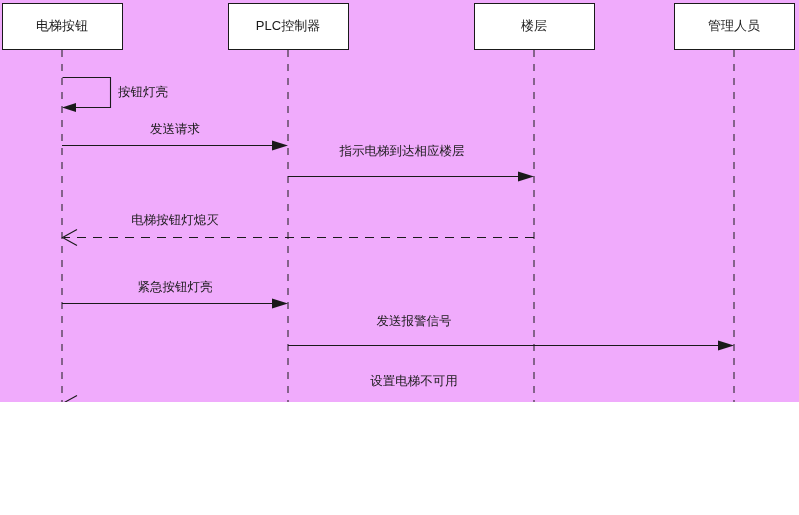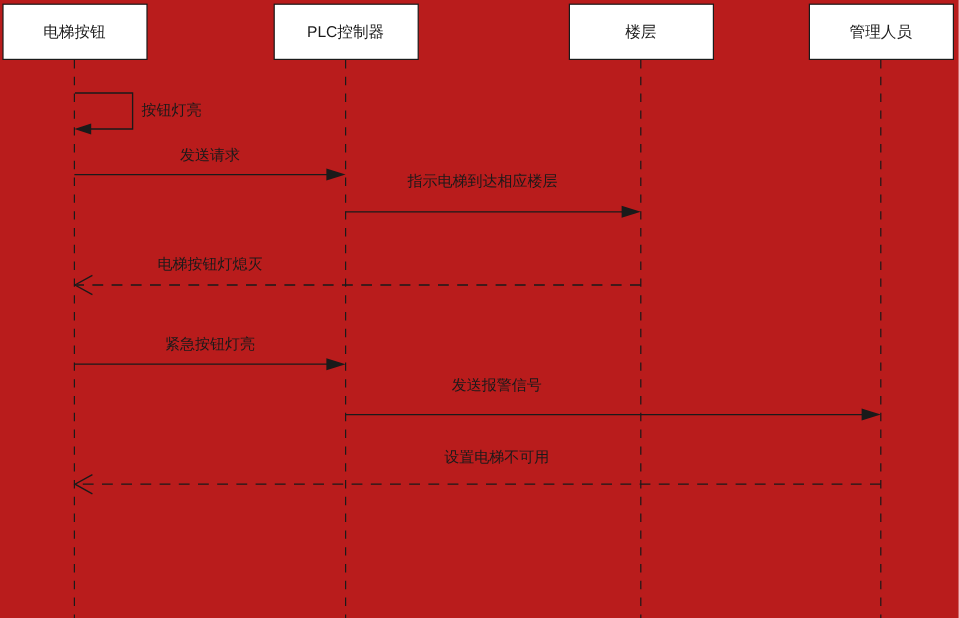--- a/index.html
+++ b/index.html
@@ -7,22 +7,22 @@
     margin: 0;
     padding: 0;
     background: #ffffff;
   }
   body {
     font-family: "Liberation Sans", "DejaVu Sans", sans-serif;
   }
   #diagram-root {
     position: relative;
     width: 799px;
-    height: 515px;
-    background: #b91c1c;
+    height: 402px;
+    background: #f0abfc;
     overflow: hidden;
   }
   #diagram-svg {
     position: absolute;
     top: 0;
     left: 0;
     width: 799px;
     height: 515px;
     display: block;
   }

